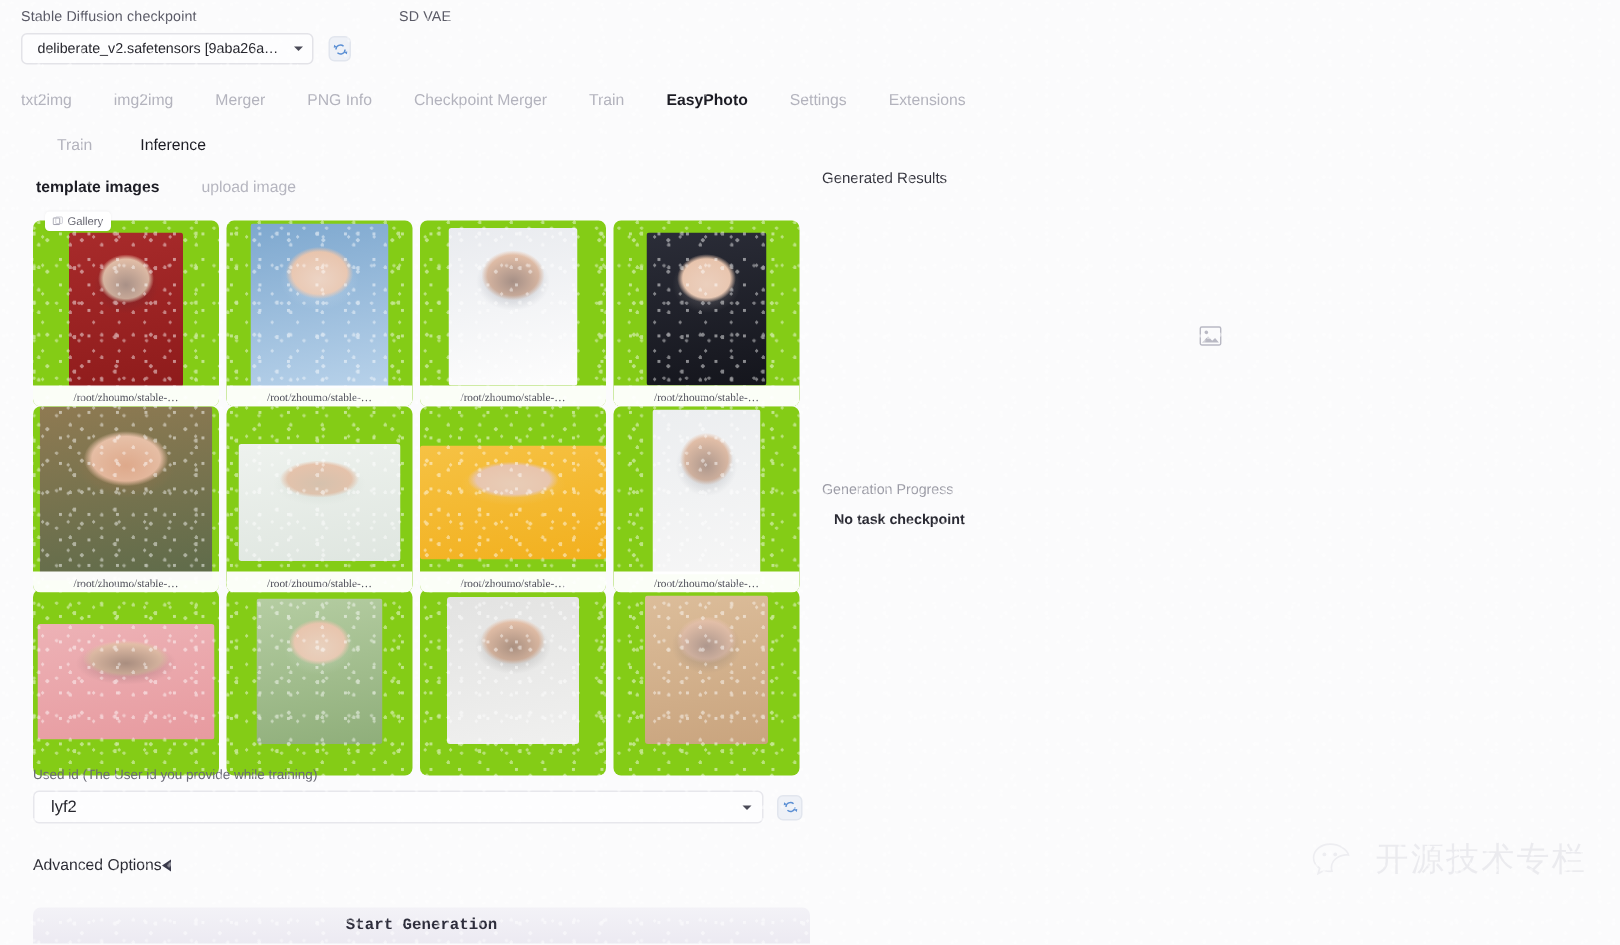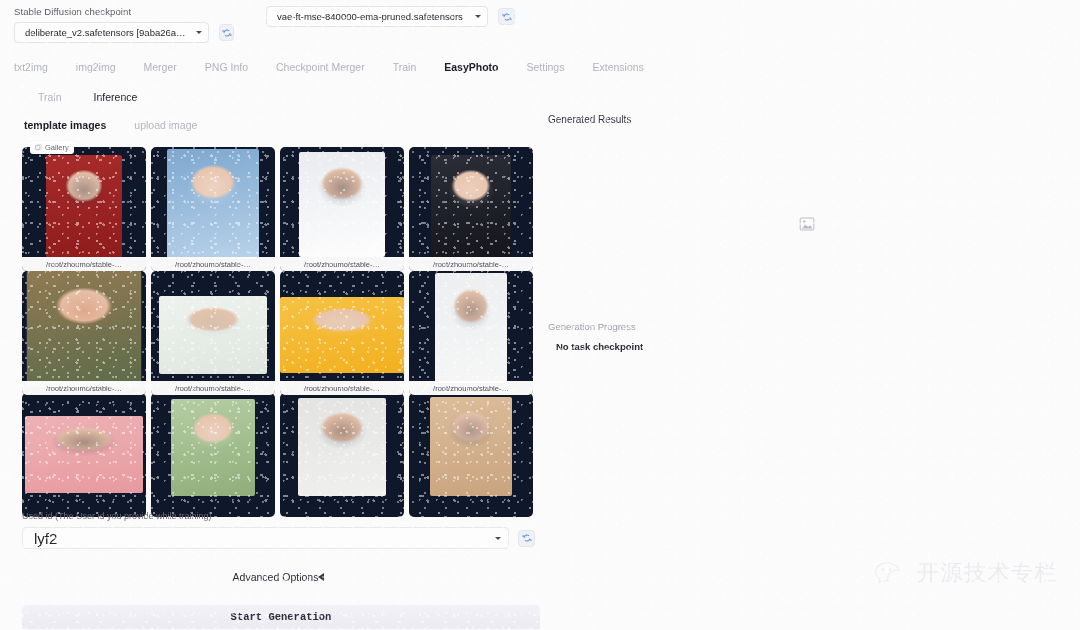--- a/index.html
+++ b/index.html
@@ -168,24 +168,25 @@
     gap: 0;
   }
   .g-cell {
     width: 124px;
     height: 124px;
     margin: 0 5px 0 0;
     position: relative;
     display: flex;
     align-items: flex-end;
     justify-content: flex-start;
-    background: #0f172a;
+    background: #84cc16;
     border-radius: 5px;
     overflow: hidden;
     cursor: pointer;
+    font-family: Liberation Serif, serif;
   }
   .g-img {
     position: absolute;
     left: 50%;
     transform: translateX(-50%);
     border-radius: 2px;
     overflow: hidden;
   }
   .g-cap {
     position: relative;
@@ -246,30 +247,30 @@
     flex: 1;
     height: 22px;
     border: 1px solid #e7e7ec;
     border-radius: 4px;
     background: #fdfdfe;
     display: flex;
     align-items: center;
     padding: 0 7px 0 11px;
     cursor: pointer;
   }
-  .usedid-select .select-value { font-size: 15px; }
+  .usedid-select .select-value { font-size: 11px; }
 
   .adv-row {
     position: absolute;
     top: 566px; left: 22px;
     width: 513px;
     height: 21px;
     display: flex;
     align-items: center;
-    justify-content: center;
+    justify-content: flex-start;
     cursor: pointer;
   }
   .adv-label { font-size: 10.5px; color: #2b2b34; }
   .adv-arrow {
     width: 0; height: 0;
     border-top: 4.5px solid transparent;
     border-bottom: 4.5px solid transparent;
     border-right: 6px solid #39394a;
   }
 
@@ -324,32 +325,21 @@
       <div class="refresh-btn">
         <svg width="10" height="10" viewBox="0 0 16 16">
           <path d="M13.6 8a5.6 5.6 0 0 1-9.4 4.1l1.1-1.1A4.1 4.1 0 0 0 12.1 8zM2.4 8a5.6 5.6 0 0 1 9.4-4.1l-1.1 1.1A4.1 4.1 0 0 0 3.9 8z" fill="#5b8fd4"></path>
           <path d="M1.2 2.8l3.1 2.6-3.5.6zM14.8 13.2l-3.1-2.6 3.5-.6z" fill="#5b8fd4"></path>
         </svg>
       </div>
     </div>
   </div>
 
   <div class="field-group" style="left:266px; top:6px; width:270px;">
-    <div style="display:flex; align-items:center; gap:10px;">
-      <div class="select-box" style="width:222px;">
-        <span class="select-value">vae-ft-mse-840000-ema-pruned.safetensors</span>
-        <span class="caret"></span>
-      </div>
-      <div class="refresh-btn">
-        <svg width="10" height="10" viewBox="0 0 16 16">
-          <path d="M13.6 8a5.6 5.6 0 0 1-9.4 4.1l1.1-1.1A4.1 4.1 0 0 0 12.1 8zM2.4 8a5.6 5.6 0 0 1 9.4-4.1l-1.1 1.1A4.1 4.1 0 0 0 3.9 8z" fill="#5b8fd4"></path>
-          <path d="M1.2 2.8l3.1 2.6-3.5.6zM14.8 13.2l-3.1-2.6 3.5-.6z" fill="#5b8fd4"></path>
-        </svg>
-      </div>
-    </div>
+    <div class="field-label">SD VAE</div>
   </div>
 
 </div>
 
 <div class="tabs-main">
   <div class="tab-main">txt2img</div>
   <div class="tab-main">img2img</div>
   <div class="tab-main">Merger</div>
   <div class="tab-main">PNG Info</div>
   <div class="tab-main">Checkpoint Merger</div>

